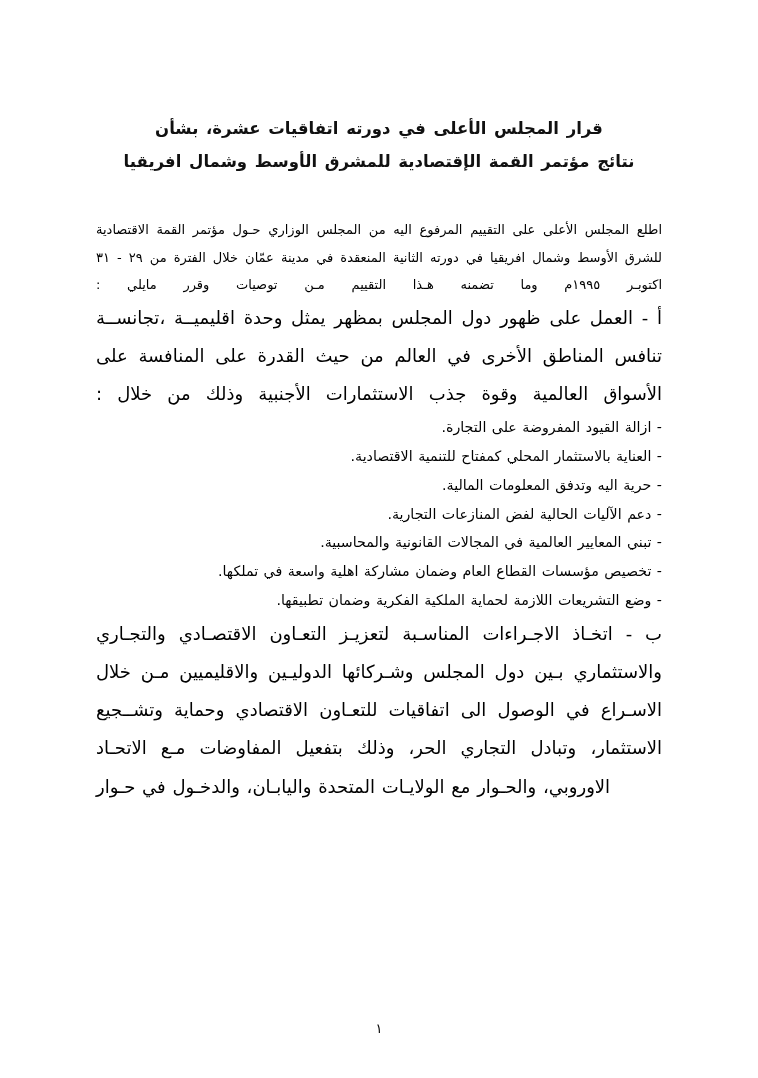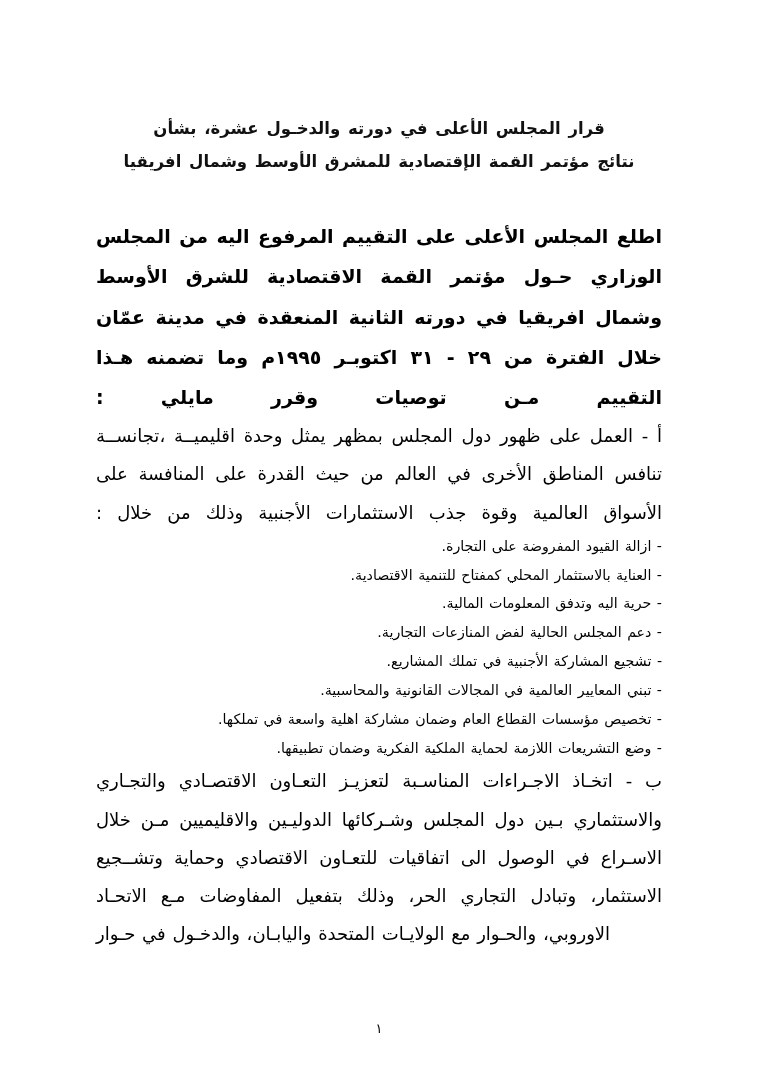--- a/index.html
+++ b/index.html
@@ -35,27 +35,26 @@
   .title-line {
     font-family: "DejaVu Sans", sans-serif;
     font-size: 16.5px;
     font-weight: 700;
     letter-spacing: 0.6px;
     line-height: 2.0;
     color: #111;
     word-spacing: 2px;
   }
   .para {
-    font-size: 19px;
+    font-size: 13px;
     line-height: 2.12;
     text-align: justify;
     text-align-last: justify;
     margin: 0 0 2px 0;
     word-spacing: 1px;
-    font-weight: bold;
   }
   .para-intro {
     margin-bottom: 0;
   }
   .clause {
     font-size: 18px;
     line-height: 2.12;
     text-align: justify;
     text-align-last: justify;
     margin: 0;
@@ -87,34 +86,33 @@
     font-family: "DejaVu Sans", sans-serif;
   }
 </style>
 </head>
 <body>
 
 <div class="page">
   <div class="doc-body">
 
     <div class="title-block">
-      <div class="title-line">قرار المجلس الأعلى في دورته والدخـول عشرة، بشأن</div>
+      <div class="title-line">قرار المجلس الأعلى في دورته اتفاقيات عشرة، بشأن</div>
       <div class="title-line">نتائج مؤتمر القمة الإقتصادية للمشرق الأوسط وشمال افريقيا</div>
     </div>
 
     <p class="para para-intro">اطلع المجلس الأعلى على التقييم المرفوع اليه من المجلس الوزاري حـول مؤتمر القمة الاقتصادية للشرق الأوسط وشمال افريقيا في دورته الثانية المنعقدة في مدينة عمّان خلال الفترة من ٢٩ - ٣١ اكتوبـر ١٩٩٥م وما تضمنه هـذا التقييم مـن توصيات وقرر مايلي :</p>
 
     <p class="clause">أ - العمل على ظهور دول المجلس بمظهر يمثل وحدة اقليميــة ،تجانســة تنافس المناطق الأخرى في العالم من حيث القدرة على المنافسة على الأسواق العالمية وقوة جذب الاستثمارات الأجنبية وذلك من خلال :</p>
 
     <ul class="sub-list">
       <li class="sub-item">- ازالة القيود المفروضة على التجارة.</li>
       <li class="sub-item">- العناية بالاستثمار المحلي كمفتاح للتنمية الاقتصادية.</li>
       <li class="sub-item">- حرية اليه وتدفق المعلومات المالية.</li>
-      <li class="sub-item">- دعم المجلس الحالية لفض المنازعات التجارية.</li>
-      <li class="sub-item">- تشجيع المشاركة الأجنبية في تملك المشاريع.</li>
+      <li class="sub-item">- دعم الآليات الحالية لفض المنازعات التجارية.</li>
       <li class="sub-item">- تبني المعايير العالمية في المجالات القانونية والمحاسبية.</li>
       <li class="sub-item">- تخصيص مؤسسات القطاع العام وضمان مشاركة اهلية واسعة في تملكها.</li>
       <li class="sub-item">- وضع التشريعات اللازمة لحماية الملكية الفكرية وضمان تطبيقها.</li>
     </ul>
 
     <p class="clause ragged">ب - اتخـاذ الاجـراءات المناسـبة لتعزيـز التعـاون الاقتصـادي والتجـاري والاستثماري بـين دول المجلس وشـركائها الدوليـين والاقليميين مـن خلال الاسـراع في الوصول الى اتفاقيات للتعـاون الاقتصادي وحماية وتشــجيع الاستثمار، وتبادل التجاري الحر،  وذلك بتفعيل المفاوضات مـع الاتحـاد الاوروبي، والحـوار مع الولايـات المتحدة واليابـان، والدخـول في حـوار</p>
 
   </div>
 
   <div class="page-number">١</div>

